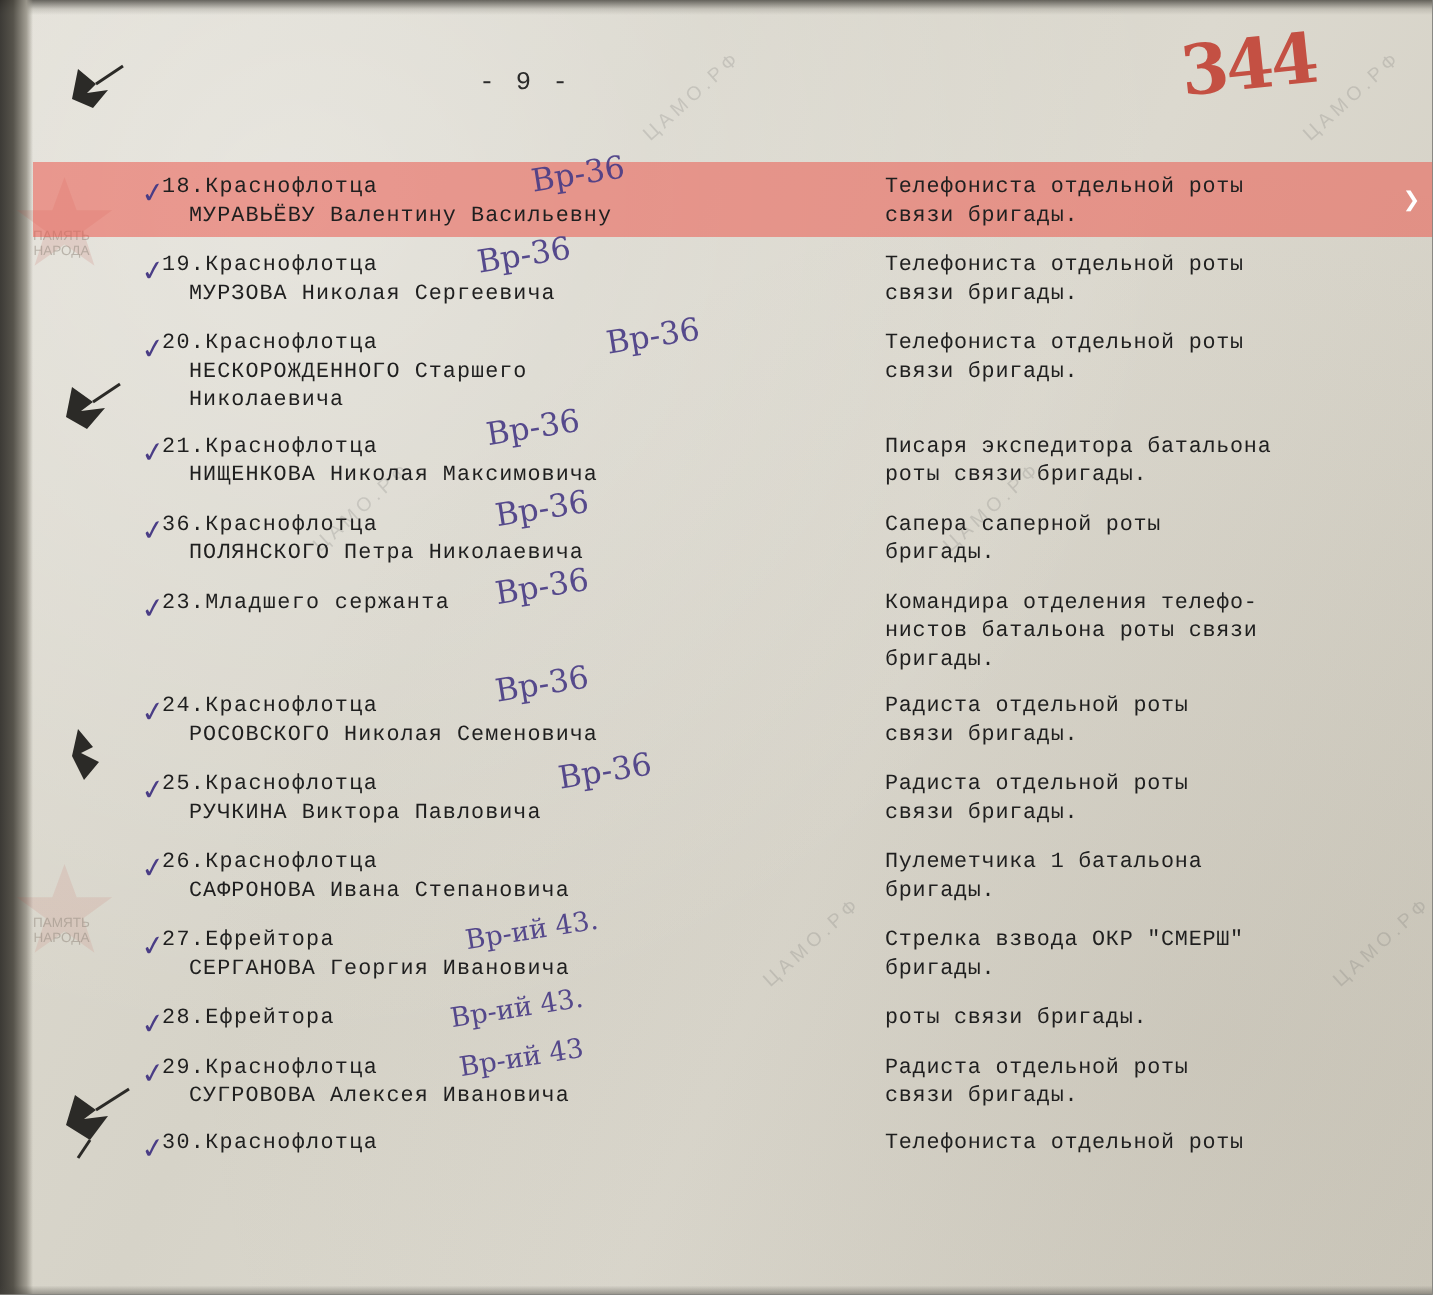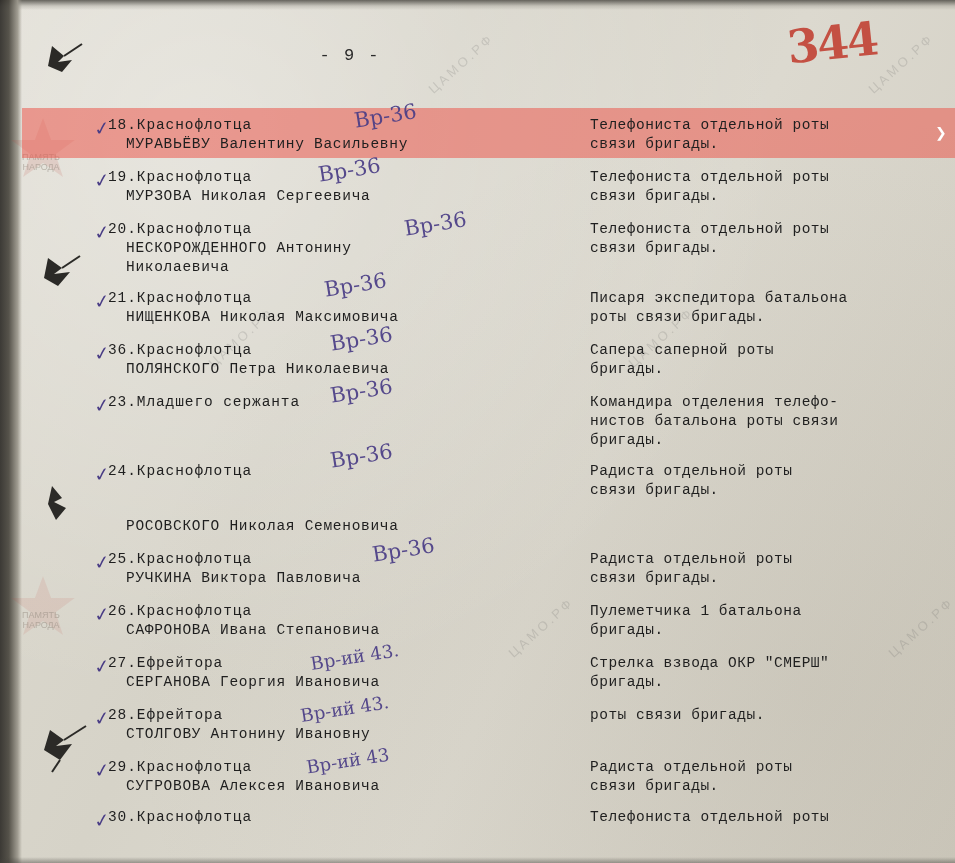--- a/index.html
+++ b/index.html
@@ -276,21 +276,21 @@
       <div class="col-right">
         <div class="ln">Телефониста отдельной роты</div>
         <div class="ln">связи бригады.</div>
       </div>
     </div>
 
     <div class="entry" style="margin-top:14px;">
       <div class="col-left">
         <span class="tick">✓</span>
         <div class="ln rank"><span>20.</span><span>Краснофлотца</span></div>
-        <div class="ln name" style="padding-left:18px;">НЕСКОРОЖДЕННОГО Антонину</div>
+        <div class="ln name" style="padding-left:18px;">НЕСКОРОЖДЕННОГО Старшего</div>
         <div class="ln name" style="padding-left:18px;">Николаевича</div>
         <span class="hand" style="left:404px; top:-8px;">Вр-36</span>
       </div>
       <div class="col-right">
         <div class="ln">Телефониста отдельной роты</div>
         <div class="ln">связи бригады.</div>
       </div>
     </div>
 
     <div class="entry" style="margin-top:6px;">
@@ -329,21 +329,21 @@
         <div class="ln">Командира отделения телефо-</div>
         <div class="ln">нистов батальона роты связи</div>
         <div class="ln">бригады.</div>
       </div>
     </div>
 
     <div class="entry" style="margin-top:8px;">
       <div class="col-left">
         <span class="tick">✓</span>
         <div class="ln rank"><span>24.</span><span>Краснофлотца</span></div>
-        <div class="ln name" style="padding-left:18px;margin-top:36px;">РОСОВСКОГО Николая Семеновича</div>
+        <div class="ln name" style="padding-left:18px;">РОСОВСКОГО Николая Семеновича</div>
         <span class="hand" style="left:330px; top:-18px;">Вр-36</span>
       </div>
       <div class="col-right">
         <div class="ln">Радиста отдельной роты</div>
         <div class="ln">связи бригады.</div>
       </div>
     </div>
 
     <div class="entry" style="margin-top:14px;">
       <div class="col-left">
@@ -380,21 +380,20 @@
       <div class="col-right">
         <div class="ln">Стрелка взвода ОКР "СМЕРШ"</div>
         <div class="ln">бригады.</div>
       </div>
     </div>
 
     <div class="entry" style="margin-top:14px;">
       <div class="col-left">
         <span class="tick">✓</span>
         <div class="ln rank"><span>28.</span><span>Ефрейтора</span></div>
-        <div class="ln name" style="padding-left:18px;">СТОЛГОВУ Антонину Ивановну</div>
         <span class="hand" style="left:300px; top:-8px; font-size:18px;">Вр-ий 43.</span>
       </div>
       <div class="col-right">
         <div class="ln">роты связи бригады.</div>
       </div>
     </div>
 
     <div class="entry" style="margin-top:14px;">
       <div class="col-left">
         <span class="tick">✓</span>

